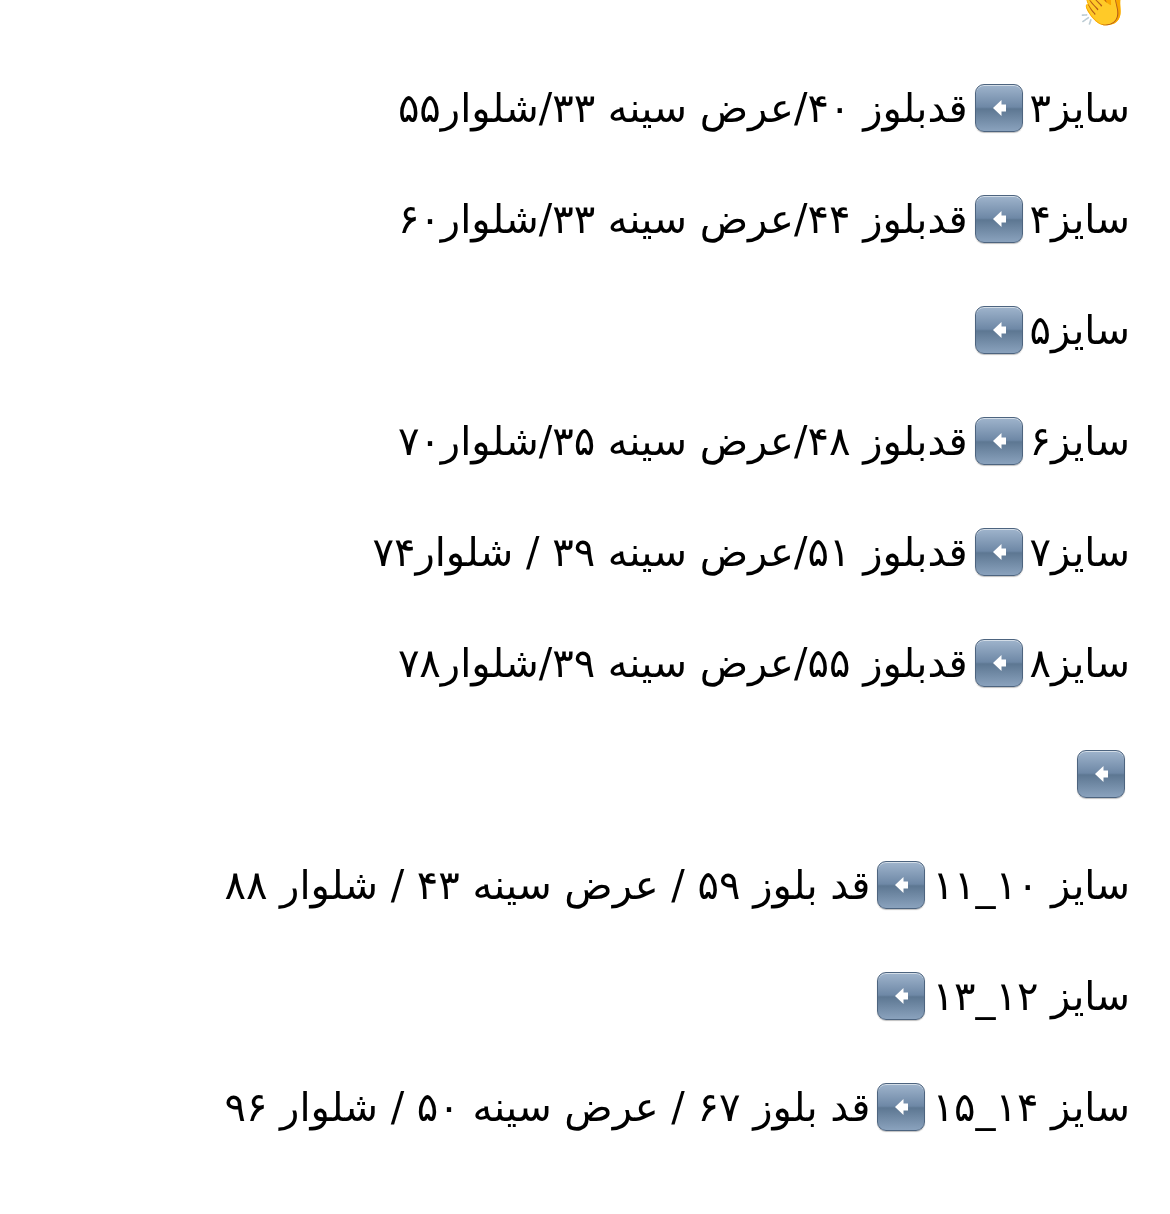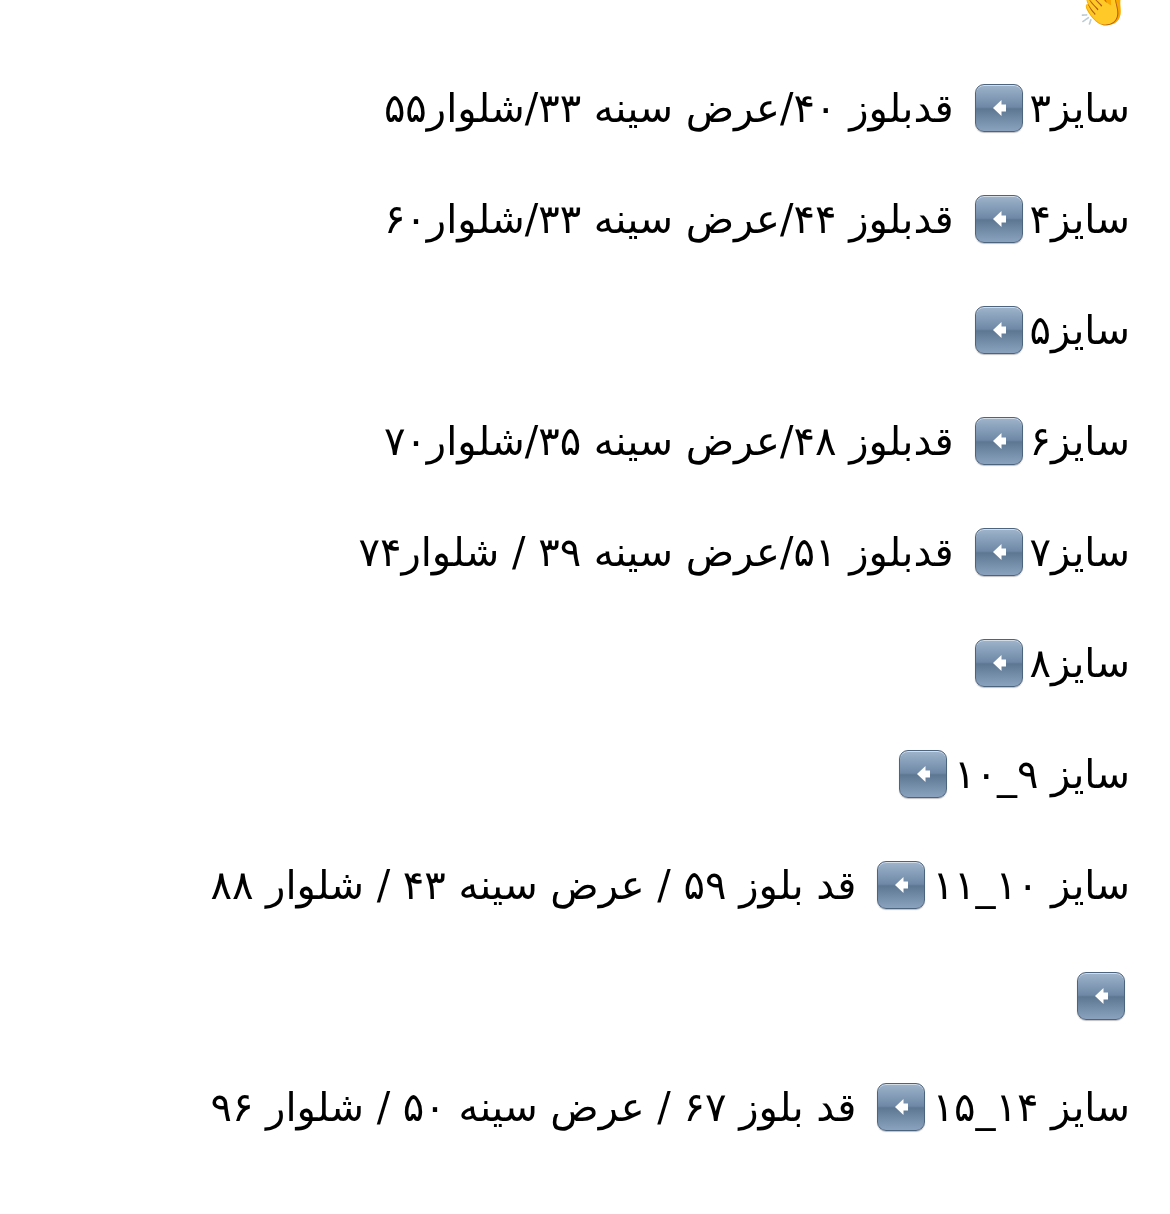--- a/index.html
+++ b/index.html
@@ -45,21 +45,21 @@
     white-space: nowrap;
     letter-spacing: 0px;
   }
   .seg {
     display: inline-block;
   }
   .seg-lead {
     margin-left: 2px;
   }
   .seg-rest {
-    margin-right: 16px;
+    margin-right: 2px;
   }
   
   .arrow-icon {
     display: inline-flex;
     align-items: center;
     justify-content: center;
     width: 46px;
     height: 46px;
     min-width: 46px;
     border-radius: 9px;
@@ -133,42 +133,43 @@
       <span class="seg seg-rest">قدبلوز ۵۱/عرض سینه ۳۹ / شلوار۷۴</span>
     </div>
 
     <div class="size-line">
       <span class="seg seg-lead">سایز۸</span>
       <span class="arrow-icon">
         <svg width="30" height="30" viewBox="0 0 30 30" aria-hidden="true">
           <path d="M17.5 7 L9 15 L17.5 23 L17.5 18.5 L22 18.5 L22 11.5 L17.5 11.5 Z" fill="#ffffff"></path>
         </svg>
       </span>
+      <span class="seg seg-rest">قدبلوز ۵۵/عرض سینه ۳۹/شلوار۷۸</span>
     </div>
 
     <div class="size-line">
-      <span class="seg seg-lead">سایز ۹_۱۰</span>
       <span class="arrow-icon">
         <svg width="30" height="30" viewBox="0 0 30 30" aria-hidden="true">
           <path d="M17.5 7 L9 15 L17.5 23 L17.5 18.5 L22 18.5 L22 11.5 L17.5 11.5 Z" fill="#ffffff"></path>
         </svg>
       </span>
     </div>
 
     <div class="size-line">
       <span class="seg seg-lead">سایز ۱۰_۱۱</span>
       <span class="arrow-icon">
         <svg width="30" height="30" viewBox="0 0 30 30" aria-hidden="true">
           <path d="M17.5 7 L9 15 L17.5 23 L17.5 18.5 L22 18.5 L22 11.5 L17.5 11.5 Z" fill="#ffffff"></path>
         </svg>
       </span>
       <span class="seg seg-rest">قد بلوز ۵۹ / عرض سینه ۴۳ / شلوار ۸۸</span>
     </div>
 
     <div class="size-line">
+      <span class="seg seg-lead">سایز ۱۲_۱۳</span>
       <span class="arrow-icon">
         <svg width="30" height="30" viewBox="0 0 30 30" aria-hidden="true">
           <path d="M17.5 7 L9 15 L17.5 23 L17.5 18.5 L22 18.5 L22 11.5 L17.5 11.5 Z" fill="#ffffff"></path>
         </svg>
       </span>
     </div>
 
     <div class="size-line">
       <span class="seg seg-lead">سایز ۱۴_۱۵</span>
       <span class="arrow-icon">

